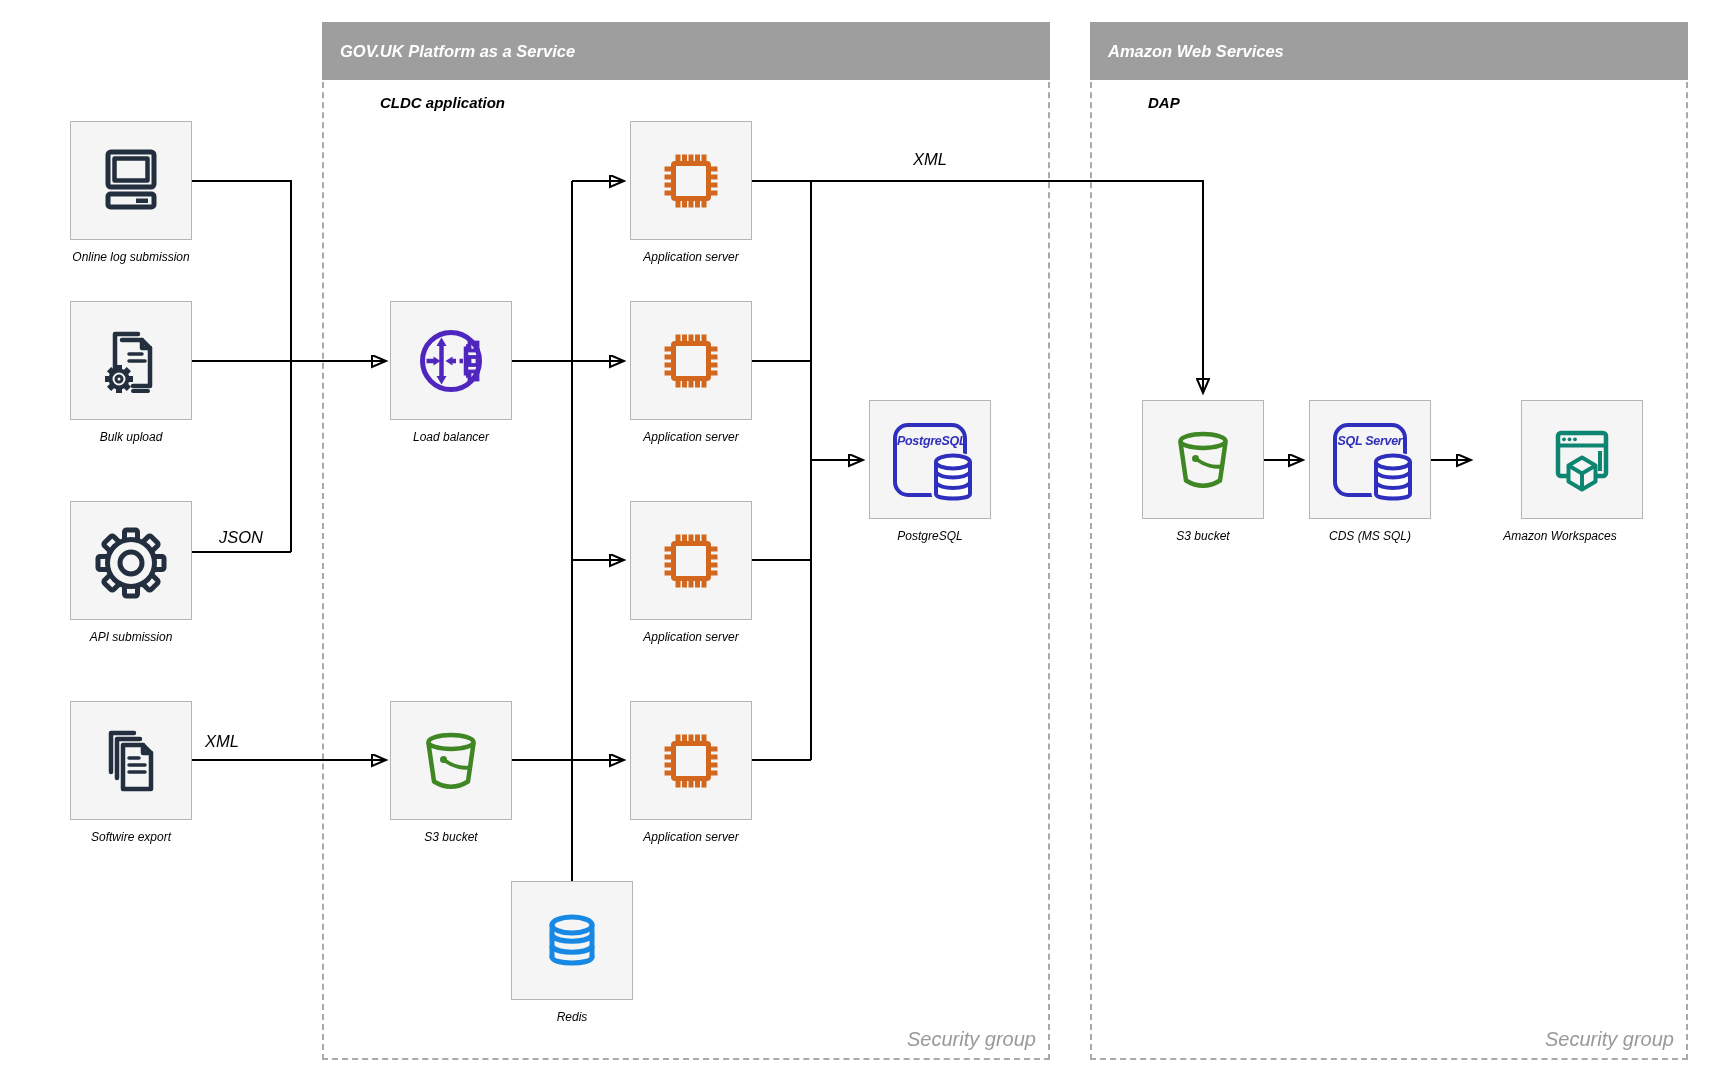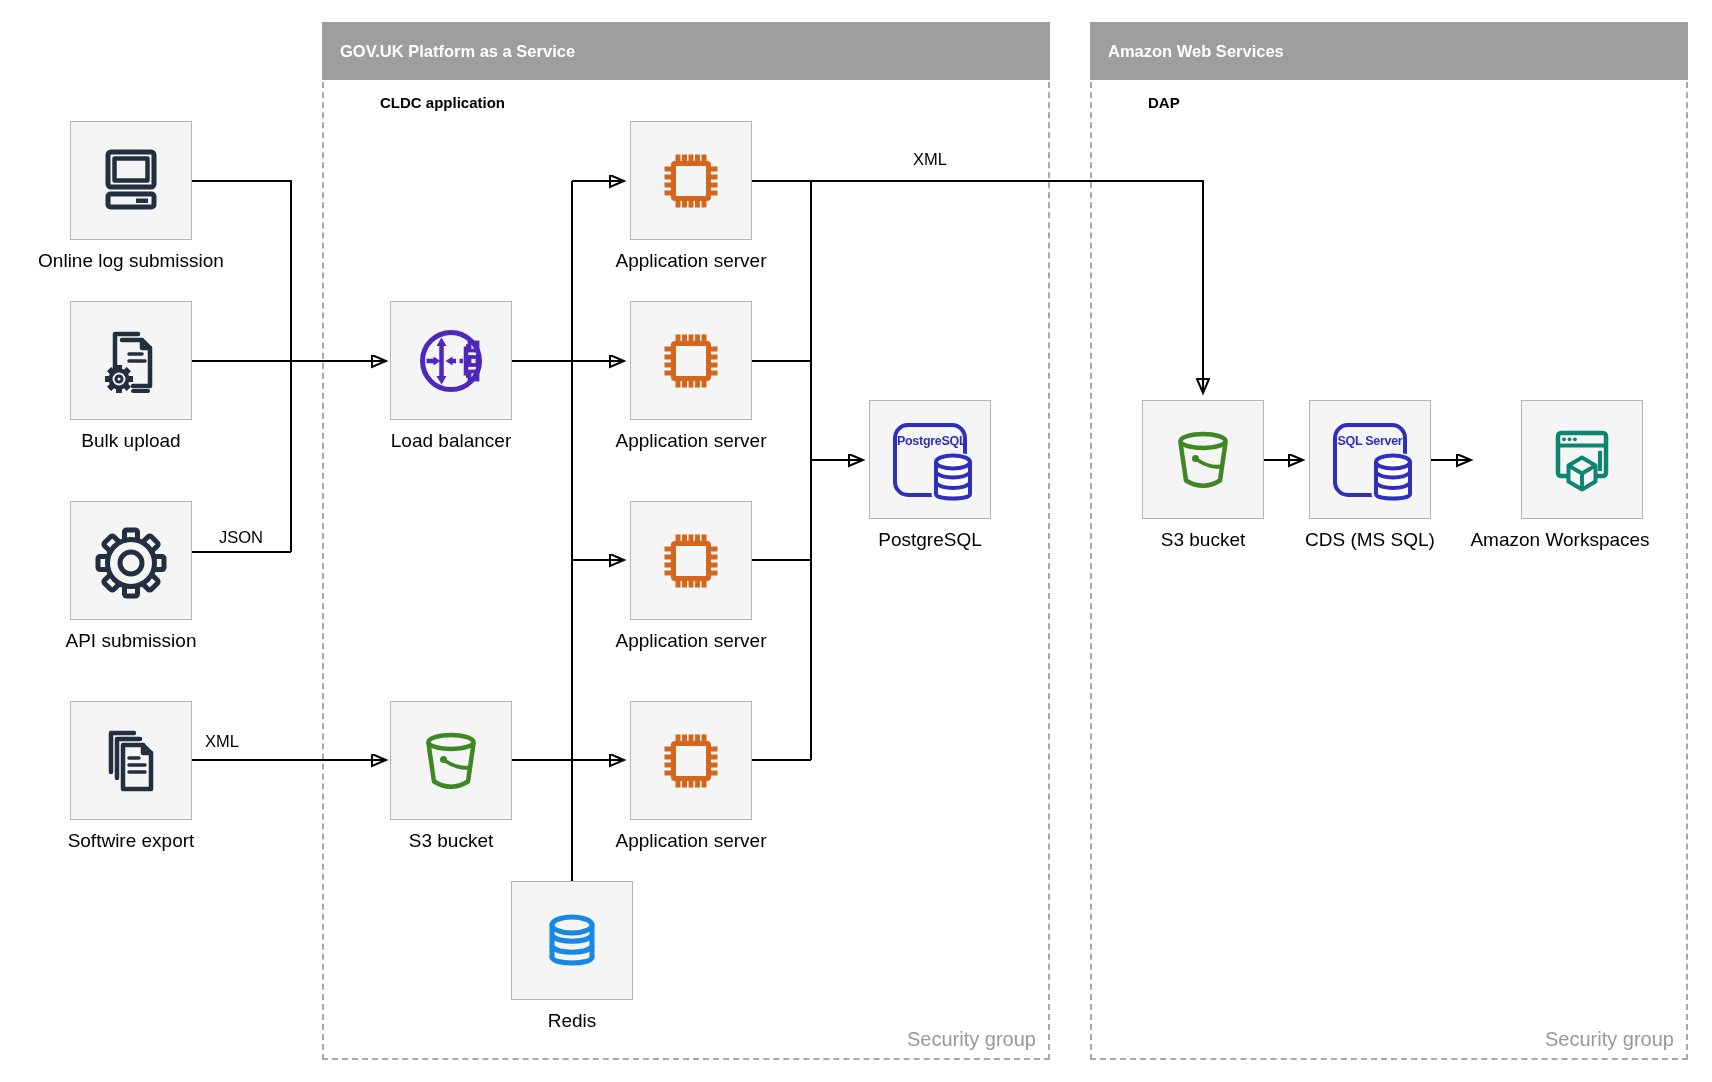--- a/index.html
+++ b/index.html
@@ -1,31 +1,31 @@
 <!DOCTYPE html>
 <html style="--c-source-icon: #232f3e; --c-app-server: #d2671d; --c-load-balancer: #4f27be; --c-bucket: #3f8624; --c-database-card: #2f2fbe; --c-redis: #1788e4; --c-workspaces: #0d8570; --c-container-header: #9e9e9e; --c-node-fill: #f5f5f5; --c-node-border: #b5b5b5; --c-connector: #000000; --c-security-group-text: #999999;"><head>
 <meta charset="utf-8">
 <style>
   html,body{margin:0;padding:0;background:#fff;font-family:"Liberation Sans",sans-serif;}
-  #canvas{position:relative;width:1712px;height:1082px;background:#fff;overflow:hidden;}
+  #canvas{position:relative;width:1712px;height:1082px;background:#fff;overflow:hidden;font-style:italic;}
   .wires{position:absolute;left:0;top:0;}
   .wire path{stroke:var(--c-connector);stroke-width:2;fill:none;}
   .arrowhead{fill:var(--c-connector);}
 
   .container{position:absolute;border:2px dashed #a9a9a9;box-sizing:border-box;}
   .cbar{position:absolute;left:-2px;top:-2px;right:-2px;height:58px;background:var(--c-container-header);
         color:#fff;font-weight:bold;font-size:16.5px;display:flex;align-items:center;padding-left:18px;}
   .csub{position:absolute;left:16px;top:70px;font-weight:bold;font-size:15px;color:#000;margin-left:40px;}
   .cfoot{position:absolute;right:12px;bottom:7px;font-size:20px;color:var(--c-security-group-text);}
 
   .node{position:absolute;width:122px;}
   .nbox{width:122px;height:119px;background:var(--c-node-fill);border:1.5px solid var(--c-node-border);
         box-sizing:border-box;display:flex;align-items:center;justify-content:center;}
   .nlabel{position:absolute;top:129px;left:50%;transform:translateX(-50%);white-space:nowrap;
-          font-size:19px;color:#000;text-align:center;}
+          font-size:12px;color:#000;text-align:center;}
 
   .elabel{position:absolute;transform:translate(-50%,-50%);font-size:16.5px;color:#000;background:#fff;padding:0 3px;}
 
   
   .st-src{stroke:var(--c-source-icon);fill:none;}
   .fl-src{fill:var(--c-source-icon);stroke:none;}
   .tooth{fill:var(--c-node-fill);stroke:var(--c-source-icon);}
   .st-app{stroke:var(--c-app-server);fill:none;}
   .st-lb{stroke:var(--c-load-balancer);fill:none;}
   .fl-lb{fill:var(--c-load-balancer);stroke:none;}

